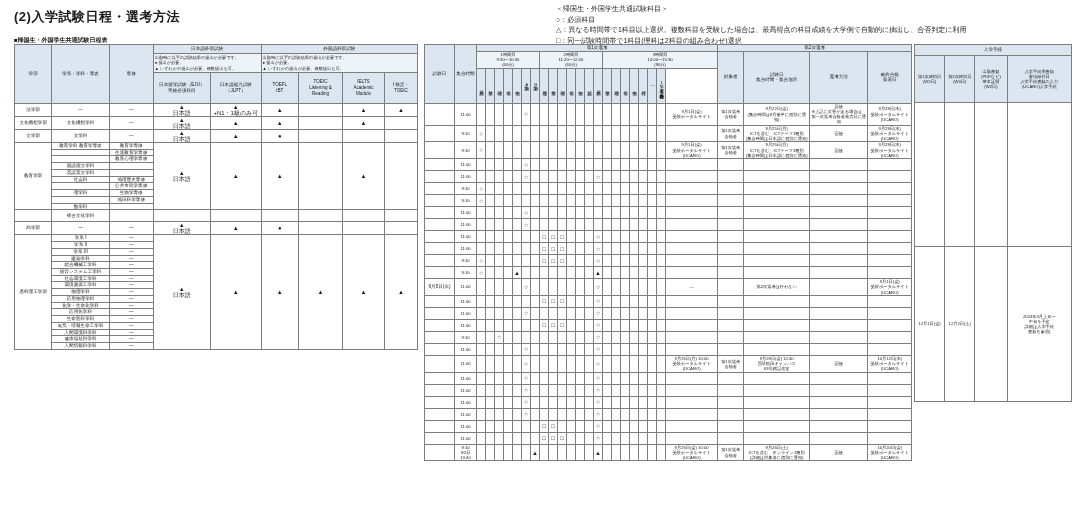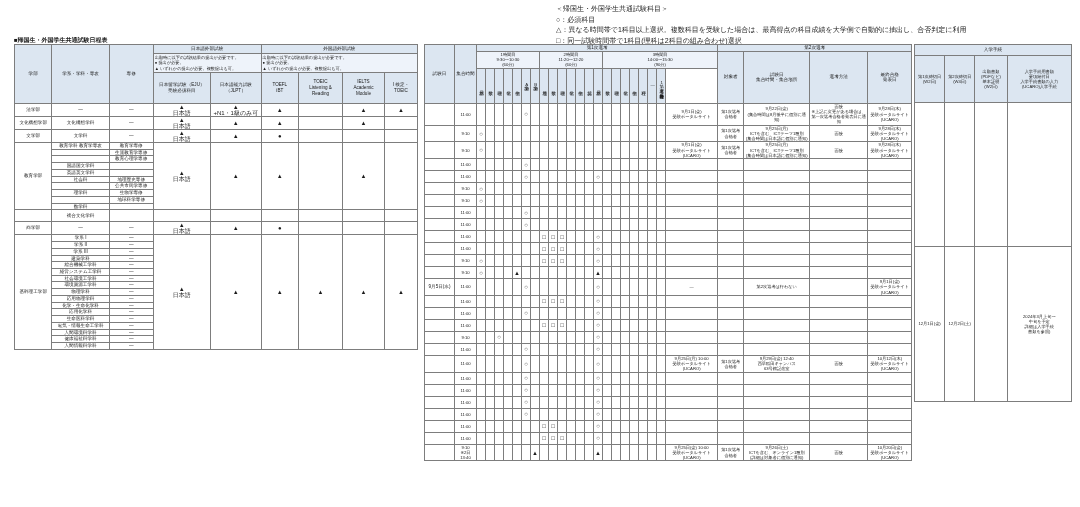--- a/index.html
+++ b/index.html
@@ -52,20 +52,21 @@
 
   .mark{font-size:6px;line-height:1;}
   .cell-sm{font-size:4.2px;}
   .lt{text-align:left;}
 </style>
 </head>
 <body>
 
 <div class="page">
 
+  <div class="title">(2)入学試験日程・選考方法</div>
 
   <div class="legend">
     <div>＜帰国生・外国学生共通試験科目＞</div>
     <div>○：必須科目</div>
     <div>△：異なる時間帯で1科目以上選択。複数科目を受験した場合は、最高得点の科目成績を大学側で自動的に抽出し、合否判定に利用</div>
     <div>□：同一試験時間帯で1科目(理科は2科目の組み合わせ)選択</div>
   </div>
 
   <div class="subcap">■帰国生・外国学生共通試験日程表</div>
 

